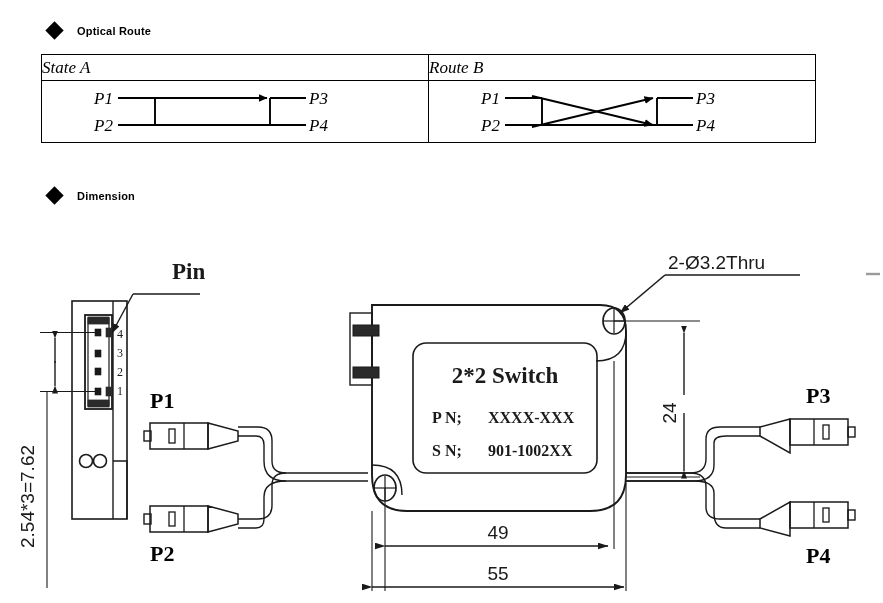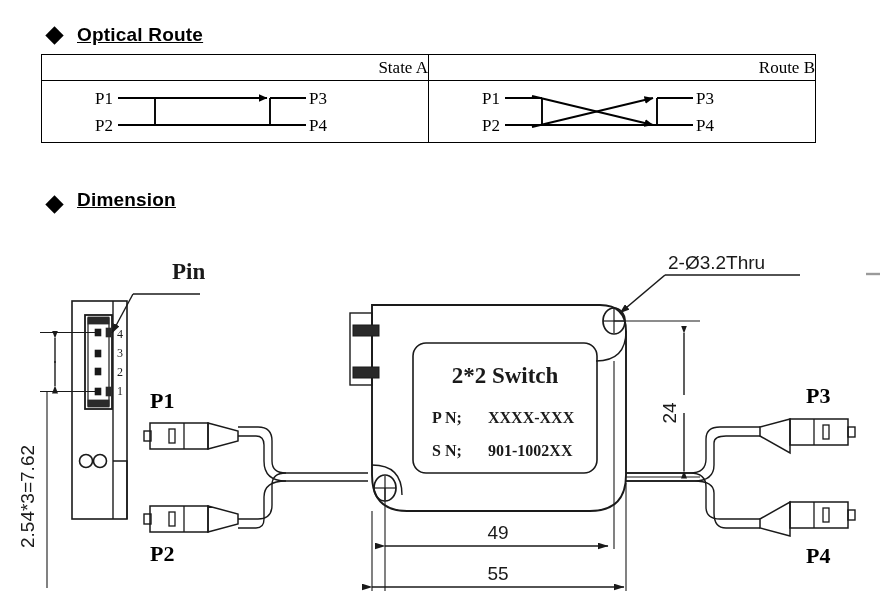--- a/index.html
+++ b/index.html
@@ -28,42 +28,42 @@
   .bullet-diamond {
     width: 13px;
     height: 13px;
     background: #000;
     transform: rotate(45deg);
     flex: 0 0 auto;
   }
   .section-heading .heading-text {
     font-family: "Liberation Sans", sans-serif;
     font-weight: bold;
-    font-size: 19px;
+    font-size: 11px;
     letter-spacing: 0.2px;
-    text-decoration: underline;
   }
 
   #heading-optical-route { left: 48px; top: 24px; }
   #heading-dimension     { left: 48px; top: 189px; align-items: flex-end; }
 
   
   #optical-route-table {
     position: absolute;
     left: 41px;
     top: 54px;
     width: 775px;
     border-collapse: collapse;
     table-layout: fixed;
   }
   #optical-route-table td {
     border: 1.6px solid #000;
     padding: 0;
     vertical-align: middle;
-    text-align: right;
+    text-align: left;
+    font-style: italic;
   }
   .state-header-cell {
     height: 25px;
     font-family: "Liberation Serif", serif;
     font-size: 17px;
   }
   .state-diagram-cell {
     height: 61px;
   }
   .route-svg {

